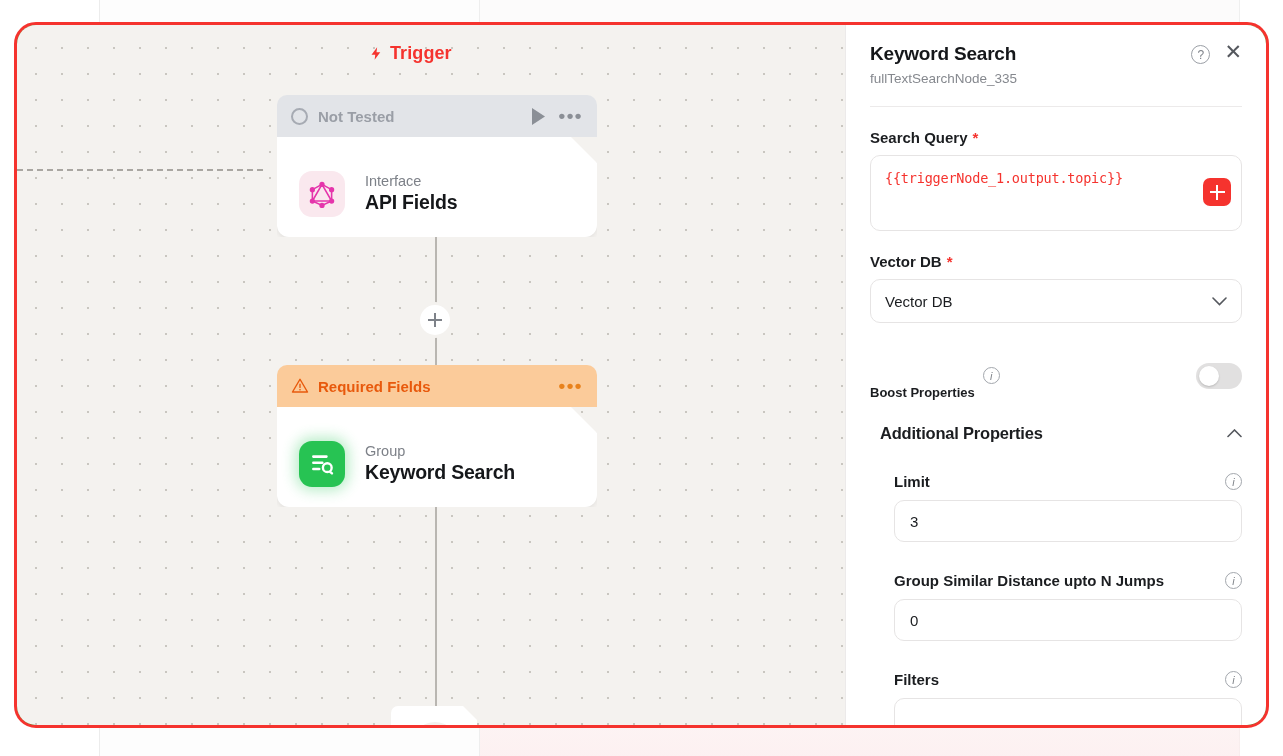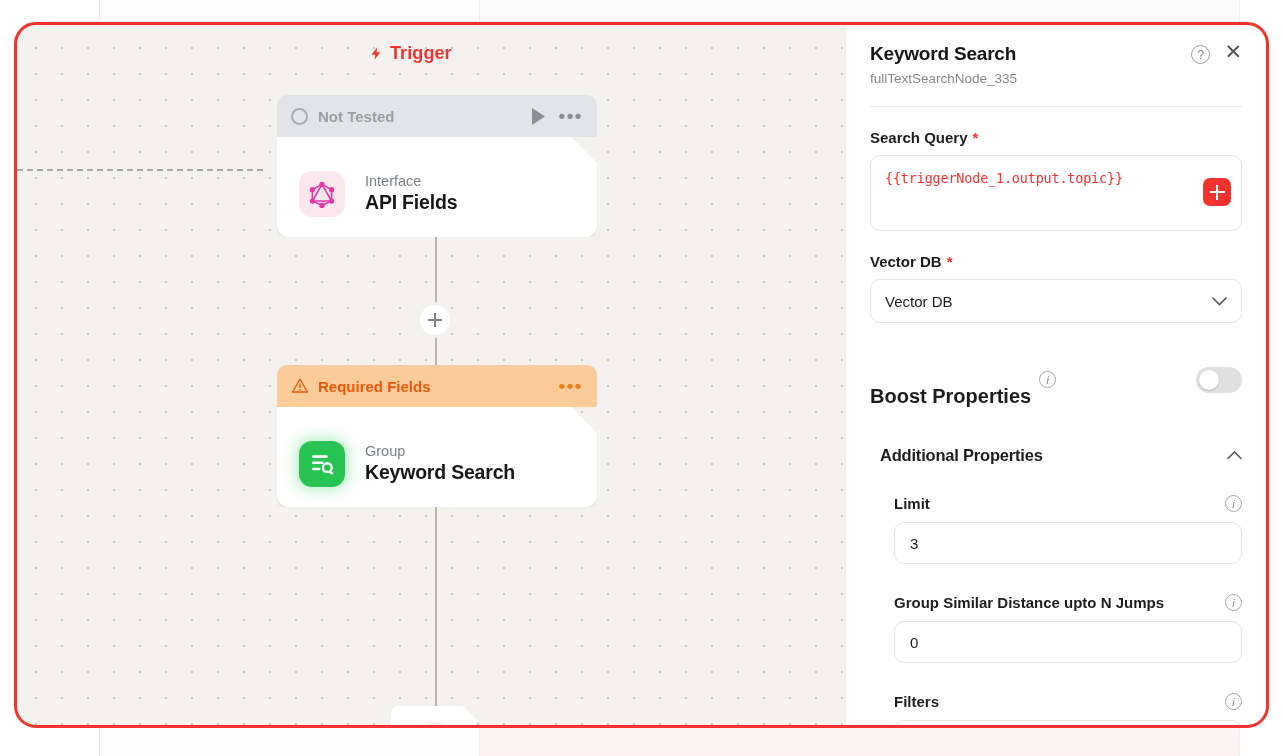--- a/index.html
+++ b/index.html
@@ -180,40 +180,40 @@
 
   .select-box {
     border: 1px solid #e6e4e4; border-radius: 10px; height: 44px;
     display: flex; align-items: center; padding: 0 14px;
     font-size: 15px; color: #1b1d20; cursor: pointer;
   }
   .select-box span.val { flex: 1; }
   .chev { display: block; }
 
   .toggle-row { display: flex; align-items: center; margin-top: 28px; }
-  .toggle-label { font-size: 20px; font-weight: 700; color: #1b1d20; margin-top: 34px; }
+  .toggle-label { font-size: 13px; font-weight: 700; color: #1b1d20; margin-top: 34px; }
   .info-icon {
     width: 17px; height: 17px; border-radius: 50%;
     border: 1.3px solid #a3a7ad; color: #82868c;
     font-size: 11px; font-style: italic; font-weight: 400;
     display: inline-flex; align-items: center; justify-content: center;
     margin-left: 8px; cursor: pointer; flex: none;
   }
   .toggle {
     margin-left: auto; width: 46px; height: 26px; border-radius: 13px;
     background: #e1e0e0; position: relative; cursor: pointer;
   }
   .toggle::after {
     content: ""; position: absolute; left: 3px; top: 3px;
     width: 20px; height: 20px; border-radius: 50%; background: #ffffff;
     box-shadow: 0 1px 2px rgba(0,0,0,.18);
   }
 
   .section-head {
-    display: flex; align-items: center; margin: 38px 0 0 10px;
+    display: flex; align-items: center; margin: 24px 0 0 10px;
     cursor: pointer;
   }
   .section-title { font-size: 16.5px; font-weight: 700; color: #1b1d20; flex: 1; letter-spacing: -.2px; }
 
   .sub-field { margin: 30px 0 11px 24px; }
   .sub-label-row { display: flex; align-items: center; }
   .sub-label { font-size: 15px; font-weight: 700; color: #1b1d20; flex: 1; }
   .sub-label-row .info-icon { margin-left: 8px; }
   .text-input {
     margin-top: 10px; border: 1px solid #e6e4e4; border-radius: 10px;

